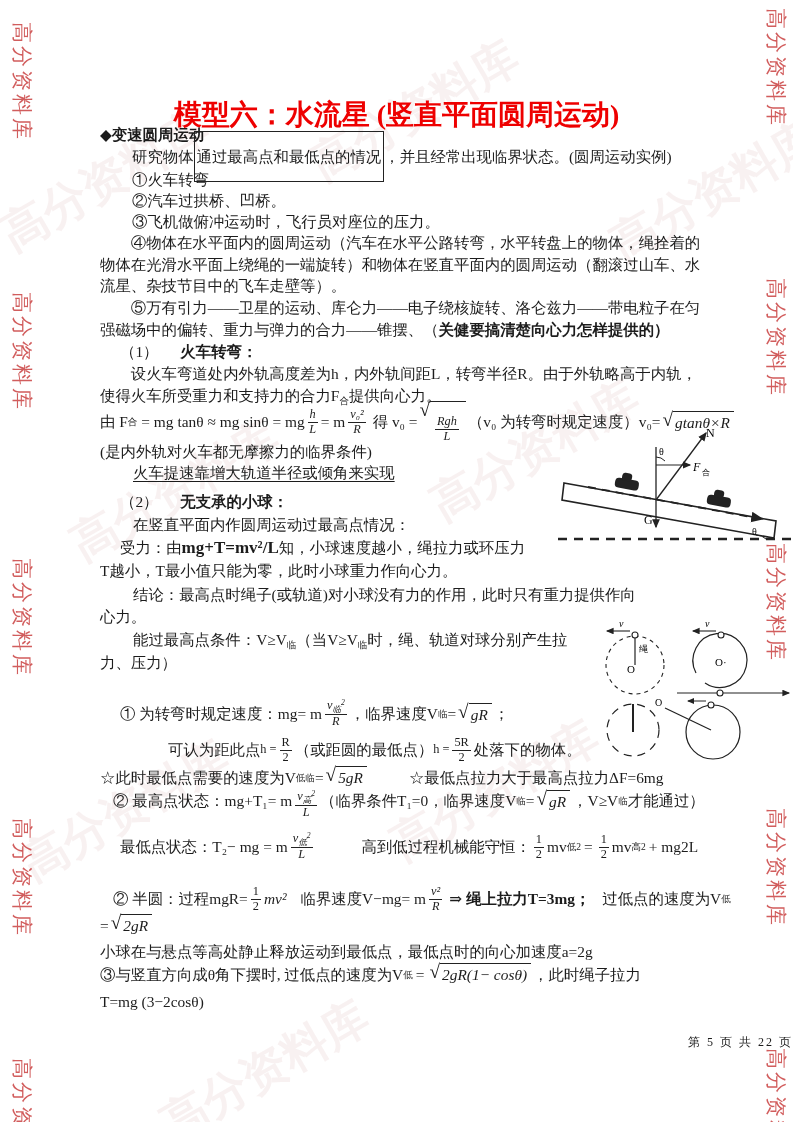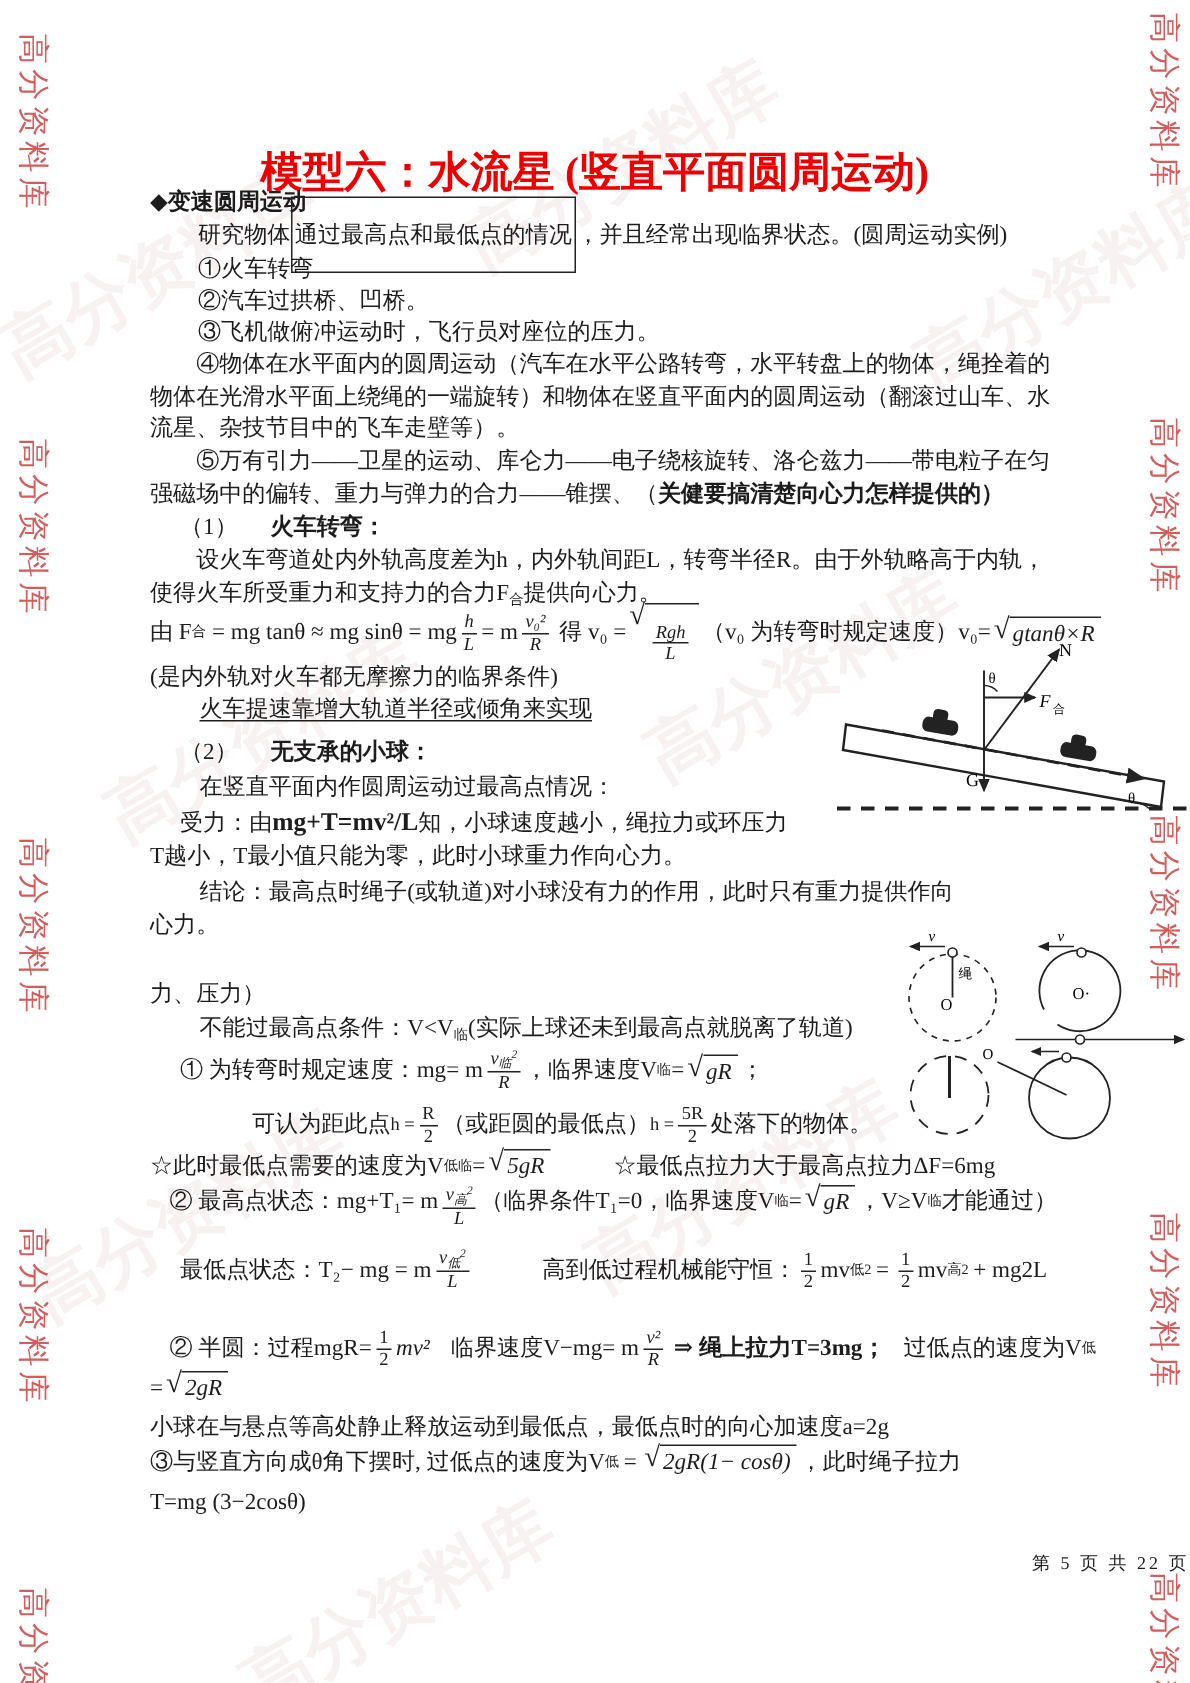--- a/index.html
+++ b/index.html
@@ -111,24 +111,24 @@
     <span>（2）</span>
     <span class="b" style="margin-left:18px;">无支承的小球：</span>
   </div>
   <div class="ln" style="left:133px;top:514px;">在竖直平面内作圆周运动过最高点情况：</div>
   <div class="ln" style="left:120px;top:537px;">
     <span>受力：由</span><span class="b" style="font-size:17px;">mg+T=mv²/L</span><span>知，小球速度越小，绳拉力或环压力</span>
   </div>
   <div class="ln" style="left:100px;top:560px;">T越小，T最小值只能为零，此时小球重力作向心力。</div>
   <div class="ln" style="left:133px;top:584px;">结论：最高点时绳子(或轨道)对小球没有力的作用，此时只有重力提供作向</div>
   <div class="ln" style="left:100px;top:606px;">心力。</div>
+  <div class="ln" style="left:133px;top:629px;">
+    <span>能过最高点条件：V≥V</span><sub>临</sub><span>（当V≥V</span><sub>临</sub><span>时，绳、轨道对球分别产生拉</span>
+  </div>
   <div class="ln" style="left:100px;top:652px;">力、压力）</div>
-  <div class="ln" style="left:133px;top:675px;">
-    <span>不能过最高点条件：V&lt;V</span><sub>临</sub><span>(实际上球还未到最高点就脱离了轨道)</span>
-  </div>
 
   <div class="ln" style="left:120px;top:696px;height:36px;display:flex;align-items:center;">
     <span>① 为转弯时规定速度：mg= m</span>
     <span class="fr">
         <span class="n"><span>v</span><sub>临</sub><sup>2</sup></span>
         <span>R</span>
       </span>
     <span>，临界速度V</span>
       <sub>临</sub>
       <span>=</span>

